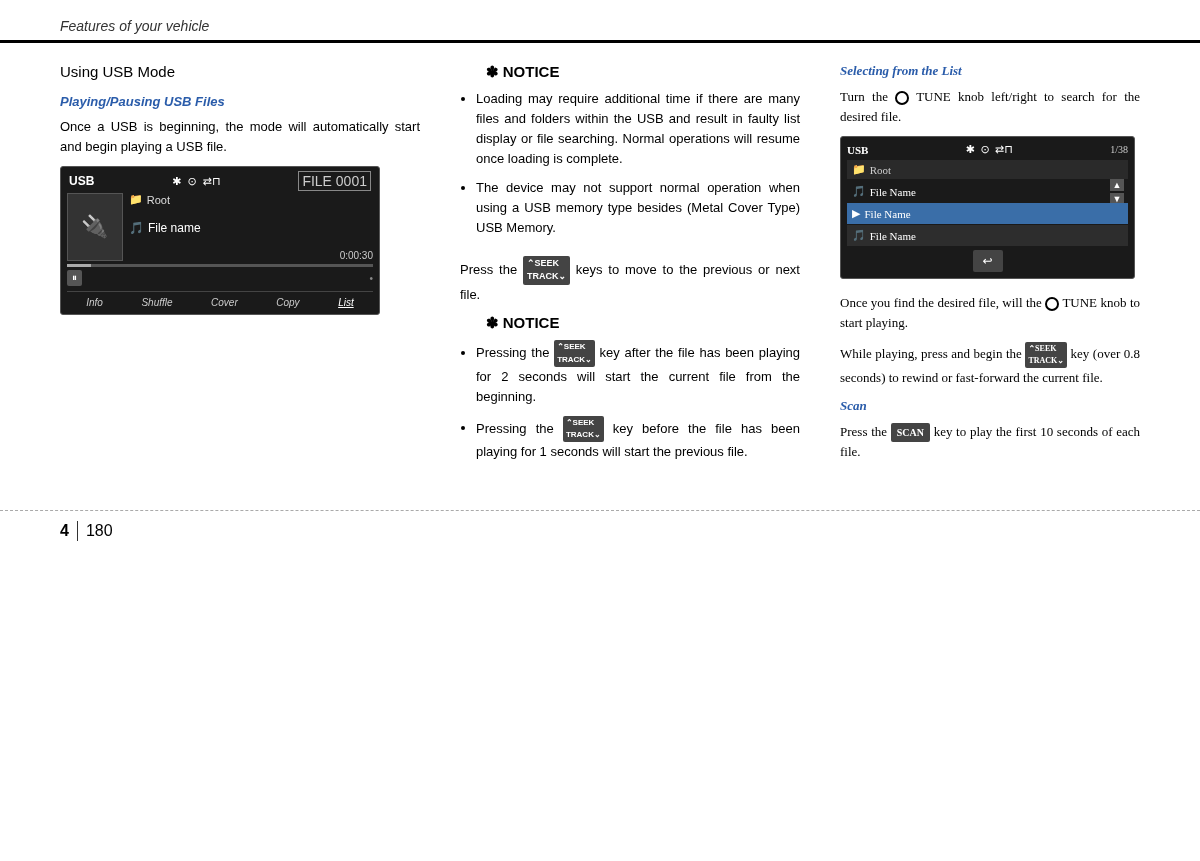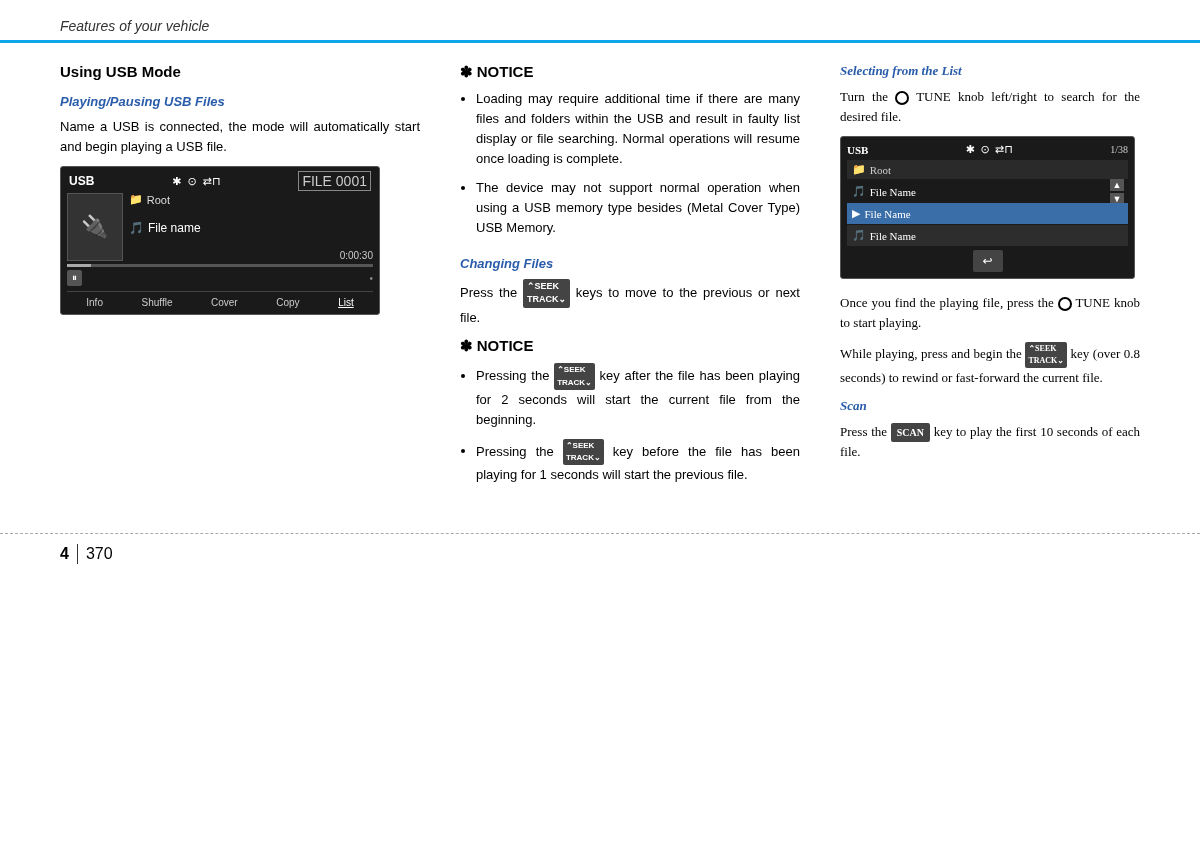--- a/index.html
+++ b/index.html
@@ -7,21 +7,21 @@
       font-family: Arial, sans-serif;
       background: #fff;
       color: #000;
       width: 1200px;
       min-height: 861px;
       font-size: 13px;
     }
 
     .page-header {
       padding: 18px 60px 6px 60px;
-      border-bottom: 3px solid #0ea5e9;
+      border-bottom: 3px solid #000000;
       margin-bottom: 0;
     }
     .page-header-title {
       font-style: italic;
       font-size: 14px;
       color: #333;
     }
 
     .content-area {
       display: flex;
@@ -31,21 +31,21 @@
 
     
     .left-col {
       width: 380px;
       flex-shrink: 0;
       padding-right: 20px;
     }
 
     .section-title {
       font-size: 15px;
-      font-weight: bold;
+      font-weight: normal;
       margin-bottom: 14px;
     }
 
     .subsection-title {
       font-style: italic;
       font-weight: bold;
       font-size: 13px;
       color: #2a5caa;
       margin-bottom: 8px;
     }
@@ -154,20 +154,21 @@
       padding: 2px 5px;
       cursor: pointer;
       border-radius: 2px;
     }
     .usb-toolbar {
       display: flex;
       justify-content: space-around;
       margin-top: 5px;
       border-top: 1px solid #444;
       padding-top: 5px;
+      font-style: italic;
     }
     .toolbar-btn {
       color: #ccc;
       font-size: 10px;
       cursor: pointer;
     }
     .toolbar-btn.active {
       color: #fff;
       text-decoration: underline;
     }
@@ -183,20 +184,21 @@
       border-left: none;
       margin-bottom: 18px;
     }
     .notice-header {
       font-size: 15px;
       font-weight: bold;
       margin-bottom: 8px;
       display: flex;
       align-items: center;
       gap: 4px;
+      margin-left: 26px;
     }
     .notice-list {
       list-style: disc;
       padding-left: 16px;
       font-size: 13px;
       line-height: 1.55;
       text-align: justify;
     }
     .notice-list li {
       margin-bottom: 8px;
@@ -379,21 +381,21 @@
 <div class="page-header">
   <span class="page-header-title">Features of your vehicle</span>
 </div>
 
 <div class="content-area">
 
   <div class="left-col">
     <div class="section-title">Using USB Mode</div>
 
     <div class="subsection-title">Playing/Pausing USB Files</div>
-    <div class="body-text">Name a USB is connected, the mode will automatically start and begin playing a USB file.</div>
+    <div class="body-text">Once a USB is beginning, the mode will automatically start and begin playing a USB file.</div>
 
     <div class="usb-screen">
       <div class="usb-screen-header">
         <span class="usb-label">USB</span>
         <span>✱ &nbsp;⊙&nbsp; ⇄⊓</span>
         <span class="usb-file-num"><span style="border:1px solid #888;padding:1px 3px;font-size:14px">FILE 0001</span></span>
       </div>
       <div class="usb-main-area">
         <div class="usb-thumb">
           <span class="usb-thumb-icon">🔌</span>
@@ -435,21 +437,20 @@
     <div class="notice-box">
       <div class="notice-header">
         <span>✽ NOTICE</span>
       </div>
       <ul class="notice-list">
         <li><span>Loading may require additional time if there are many files and folders within the USB and result in faulty list display or file searching. Normal operations will resume once loading is complete.</span></li>
         <li><span>The device may not support normal operation when using a USB memory type besides (Metal Cover Type) USB Memory.</span></li>
       </ul>
     </div>
 
-    <div class="subsection-title">Changing Files</div>
     <div class="body-text">
       <span>Press the</span>
       <span class="seek-btn">⌃SEEK<br>TRACK⌄</span>
       <span>keys to move to the previous or next file.</span>
     </div>
 
     <div class="notice-box">
       <div class="notice-header">
         <span>✽ NOTICE</span>
       </div>
@@ -501,21 +502,21 @@
           <span>🎵</span>
           <span>File Name</span>
         </div>
       </div>
       <div class="list-back-row">
         <div class="back-btn">↩</div>
       </div>
     </div>
 
     <div class="body-text">
-      <span>Once you find the playing file, press the</span>
+      <span>Once you find the desired file, will the</span>
       <span class="tune-circle"></span>
       <span>TUNE knob to start playing.</span>
     </div>
 
     <div class="body-text">
       <span>While playing, press and begin the</span>
       <span class="seek-btn" style="font-size:8px;padding:1px 3px;">⌃SEEK<br>TRACK⌄</span>
       <span>key (over 0.8 seconds) to rewind or fast-forward the current file.</span>
     </div>
 
@@ -526,15 +527,15 @@
       <span>key to play the first 10 seconds of each file.</span>
     </div>
 
   </div>
 </div>
 
 <div class="page-footer">
   <div class="page-footer-num">
     <span class="footer-4">4</span>
     <div class="footer-divider"></div>
-    <span class="footer-210">370</span>
+    <span class="footer-210">180</span>
   </div>
 </div>
 
 </body></html>

